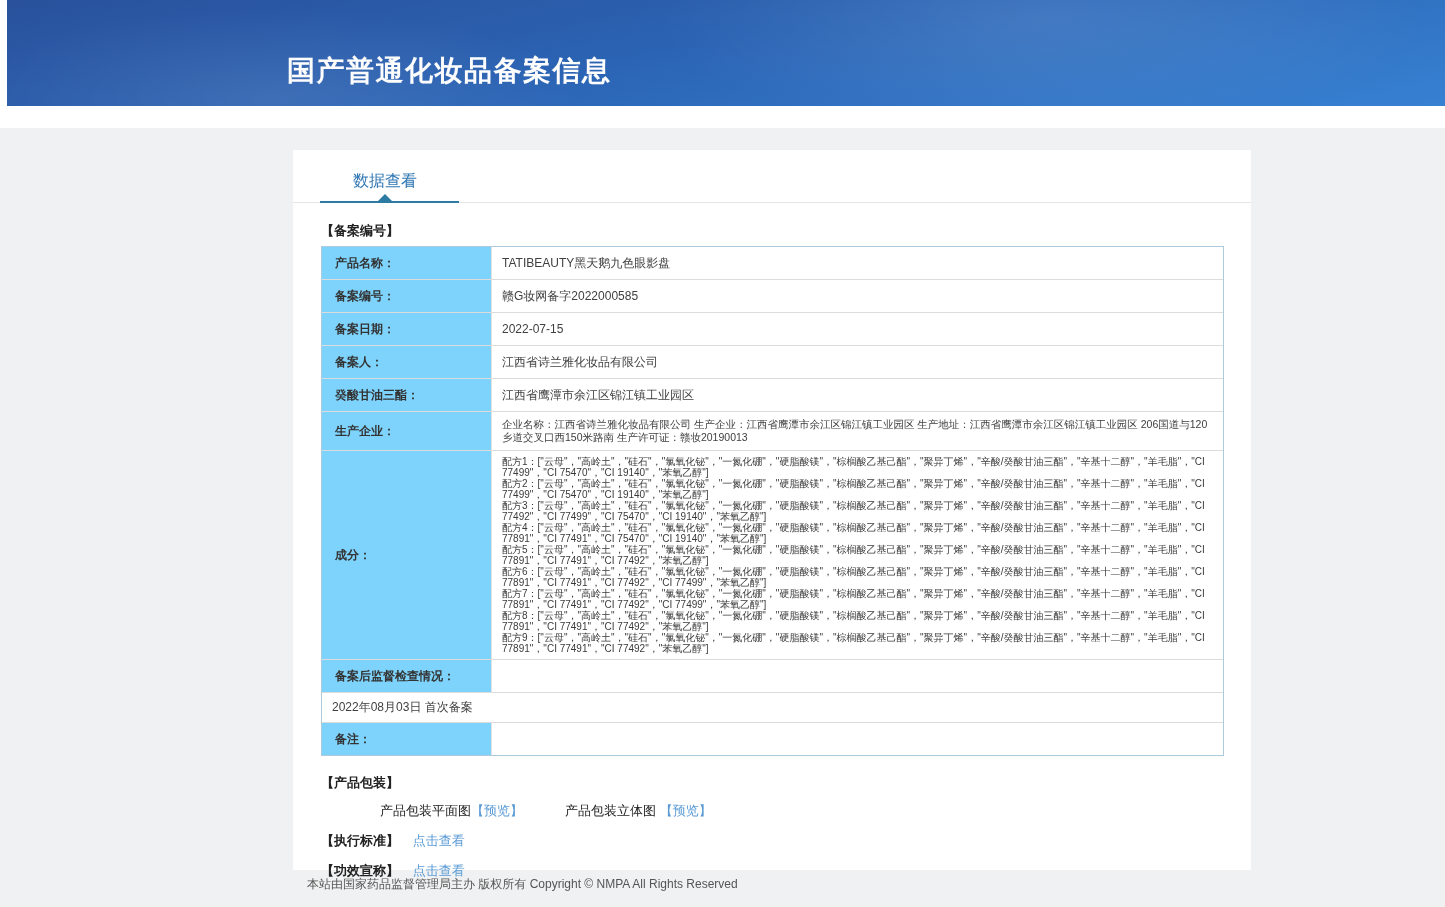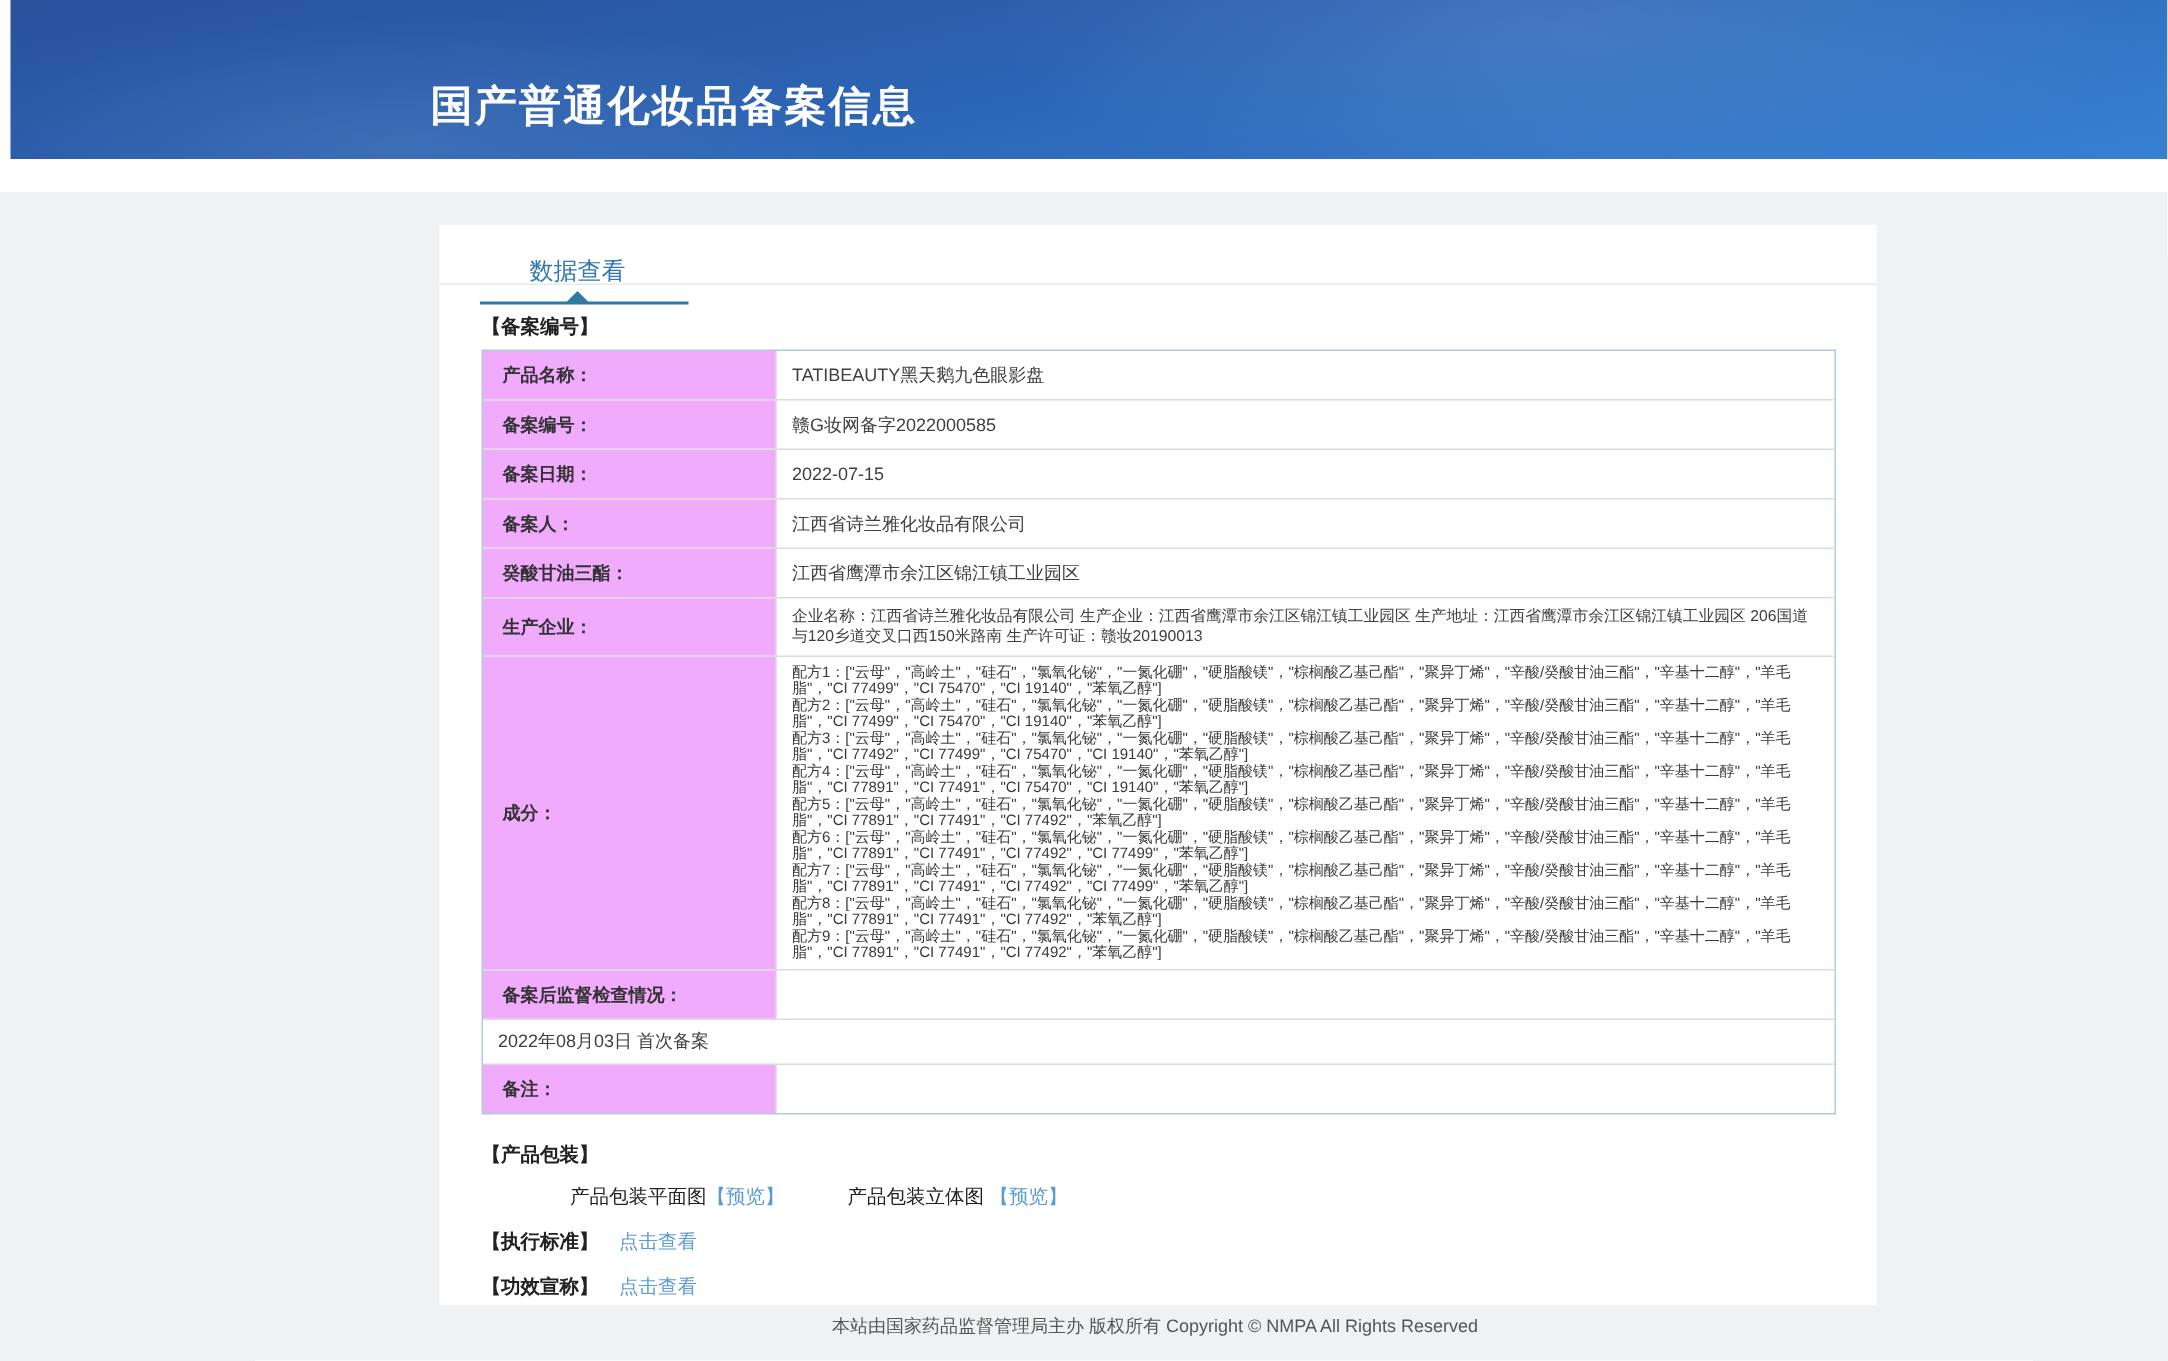--- a/index.html
+++ b/index.html
@@ -16,56 +16,56 @@
   .banner h1 { position:absolute; left:280px; top:52px; font-size:28px; font-weight:700;
     color:#fdfdfd; letter-spacing:1.5px; }
 
   
   .page-bg { position:absolute; left:0; top:128px; right:0; bottom:0; background:#f0f1f2; }
 
   
   .card { position:absolute; left:293px; top:150px; width:958px; height:720px;
     background:#ffffff; }
 
-  .tabbar { position:relative; height:40px; border-bottom:1px solid #e7e7e7; }
+  .tabbar { position:relative; height:53px; border-bottom:1px solid #e7e7e7; }
   .tab { position:absolute; left:60px; top:21px; font-size:16px; color:#3077b2; cursor:pointer; }
   .tab-underline { position:absolute; left:27px; top:51px; width:139px; height:2px; background:#2d7ba3; }
   .tab-underline .tri { position:absolute; left:57px; top:-7px; width:0; height:0;
     border-left:8px solid transparent; border-right:8px solid transparent;
     border-bottom:8px solid #2d7ba3; }
 
   .card-body { padding:19px 28px 0 28px; }
 
   .section-label { font-size:13px; font-weight:bold; color:#222; }
   .section-label.inline { display:inline-block; }
 
   
   .ptable { margin-top:6px; width:903px; border:1px solid #aecbdd; background:#fff; }
   .trow { display:flex; border-top:1px solid #dcdcdc; }
   .trow:first-child { border-top:none; }
-  .tlabel { width:196px; min-height:32px; background:#f0abfc; border-right:1px solid #e3e3e3;
+  .tlabel { width:170px; min-height:32px; background:#7dd3fc; border-right:1px solid #e3e3e3;
     padding:6px 8px 6px 13px; font-size:12px; font-weight:bold; color:#333;
     display:flex; align-items:center; }
   .tvalue { flex:1; padding:6px 10px; font-size:12px; color:#404040;
     display:flex; flex-direction:column; justify-content:center; }
   .tvalue.small { font-size:10.5px; line-height:13px; }
   .tvalue.ingredients { padding:5px 10px; }
   .formula { font-size:10px; line-height:11px; color:#3a3a3a; word-break:break-all; }
 
   
   .pkg-section { margin-top:18px; }
   .pkg-row { margin-top:10px; padding-left:59px; font-size:13px; color:#222; }
   .pkg-row .pkg-label { font-weight:normal;text-align:center; }
   .pkg-gap { display:inline-block; width:42px; }
   .link { color:#5b9bd5; text-decoration:none; font-size:13px; cursor:pointer; }
   .std-row { margin-top:12px; font-size:13px; }
   .std-row .link { margin-left:10px; }
 
   
-  .footer { position:absolute; left:291px; top:876px; width:958px; text-align:center;
+  .footer { position:absolute; left:307px; top:876px; width:958px; 
     font-size:12px; color:#555; }
 </style>
 </head>
 <body>
 
 <div class="page-bg"></div>
 
 <div class="banner">
   <h1>国产普通化妆品备案信息</h1>
 </div>

